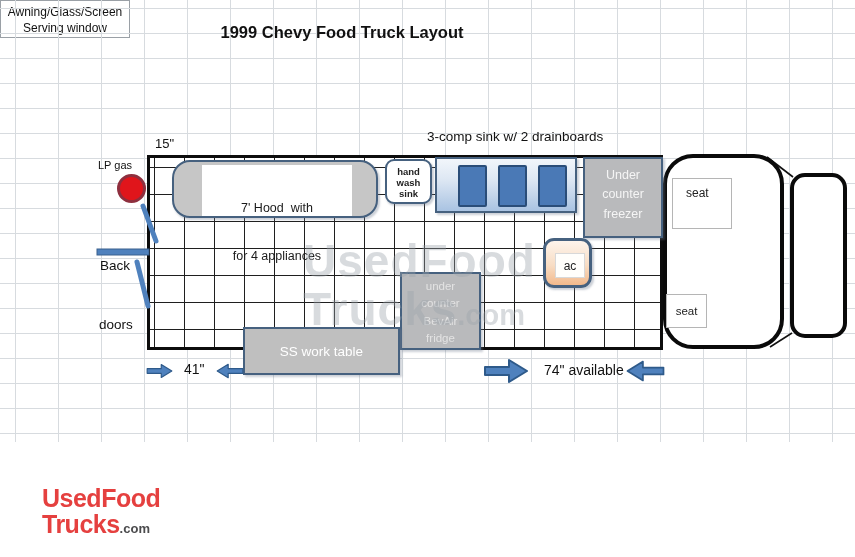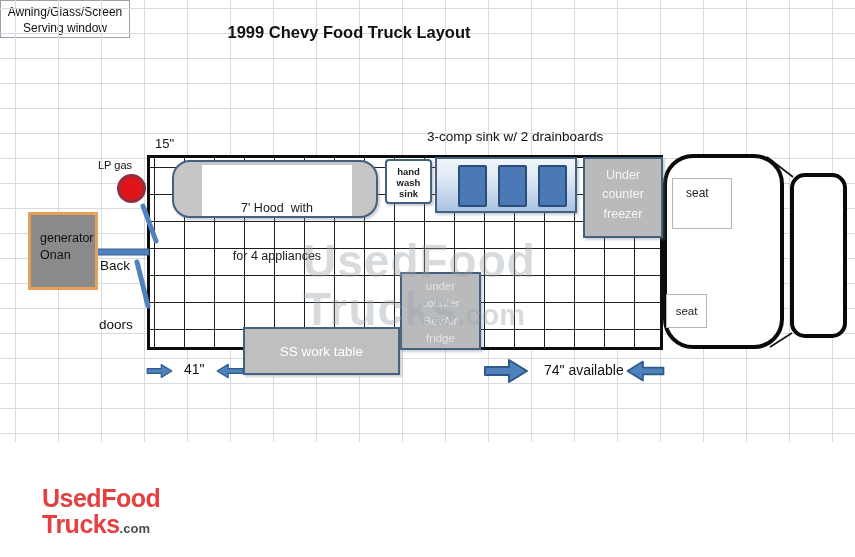--- a/index.html
+++ b/index.html
@@ -19,21 +19,21 @@
     width: 855px; height: 442px;
     background-image:
       linear-gradient(to right, #d7dbdf 0, #d7dbdf 1px, transparent 1px),
       linear-gradient(to bottom, #d7dbdf 0, #d7dbdf 1px, transparent 1px);
     background-size: 43px 25px;
     background-position: 15px 8px;
     z-index: 0;
   }
 
   .title {
-    position: absolute; left: 199px; top: 23px; width: 300px;
+    position: absolute; left: 192px; top: 23px; width: 300px;
     text-align: center;
     font-size: 16.5px; font-weight: bold; color: #111;
     z-index: 20;
   }
 
   .small-label { position: absolute; font-size: 13px; color: #111; z-index: 20; white-space: nowrap; }
 
   
   .truck {
     position: absolute; left: 147px; top: 155px;
@@ -57,21 +57,21 @@
   .hood { left: 172px; top: 160px; width: 206px; height: 58px; background: #c6c6c6; border-radius: 18px; }
   .hood-inner {
     position: absolute; left: 28px; top: 3px; width: 150px; height: 51px;
     background: #ffffff;
     text-align: center; font-size: 12.5px; line-height: 1.3; padding-top: 2px;
     white-space: pre-wrap;
   }
 
   .hand-sink {
     left: 385px; top: 159px; width: 47px; height: 45px;
-    background: #ffffff; border-radius: 4px;
+    background: #ffffff; border-radius: 9px;
     text-align: center; font-size: 9.5px; line-height: 1.18; padding-top: 5px;
     font-weight: bold; color: #222;
   }
 
   .sink3 {
     left: 435px; top: 157px; width: 142px; height: 56px;
     background: linear-gradient(180deg, #f2f6fb 0%, #dde7f3 40%, #a9c3e2 100%);
   }
   .sink-basin {
     position: absolute; top: 6px; width: 29px; height: 42px;
@@ -194,24 +194,20 @@
     <line x1="770" y1="347" x2="792" y2="333" stroke="#111" stroke-width="1.6"></line>
   </svg>
 
   <div class="small-label" style="left:155px; top:136px;">15"</div>
   <div class="small-label" style="left:427px; top:129px; font-size:13.5px;">3-comp sink w/ 2 drainboards</div>
   <div class="small-label" style="left:98px; top:159px; font-size:11px;">LP gas</div>
   <div class="lp-circle"></div>
   <div class="small-label" style="left:100px; top:258px; font-size:13.5px;">Back</div>
   <div class="small-label" style="left:99px; top:289px; font-size:13.5px;margin-top:28px;">doors</div>
 
-  <div class="generator">
-    <div>generator</div>
-    <div>Onan</div>
-  </div>
 
   <div class="shape slate-border hood">
     <div class="hood-inner">
       <div>7' Hood  with</div>
       <div>for 4 appliances</div>
     </div>
   </div>
 
   <div class="shape slate-border hand-sink">
     <div>hand</div>
@@ -224,20 +220,23 @@
     <div class="sink-basin basin-2"></div>
     <div class="sink-basin basin-3"></div>
   </div>
 
   <div class="shape slate-border freezer">
     <div>Under</div>
     <div>counter</div>
     <div>freezer</div>
   </div>
 
+  <div class="shape slate-border ac-box">
+    <div class="ac-inner">ac</div>
+  </div>
 
   <div class="shape slate-border bevair">
     <div>under</div>
     <div>counter</div>
     <div>BevAir</div>
     <div>fridge</div>
   </div>
 
   <div class="shape slate-border ss-table">
     <span>SS work table</span>

